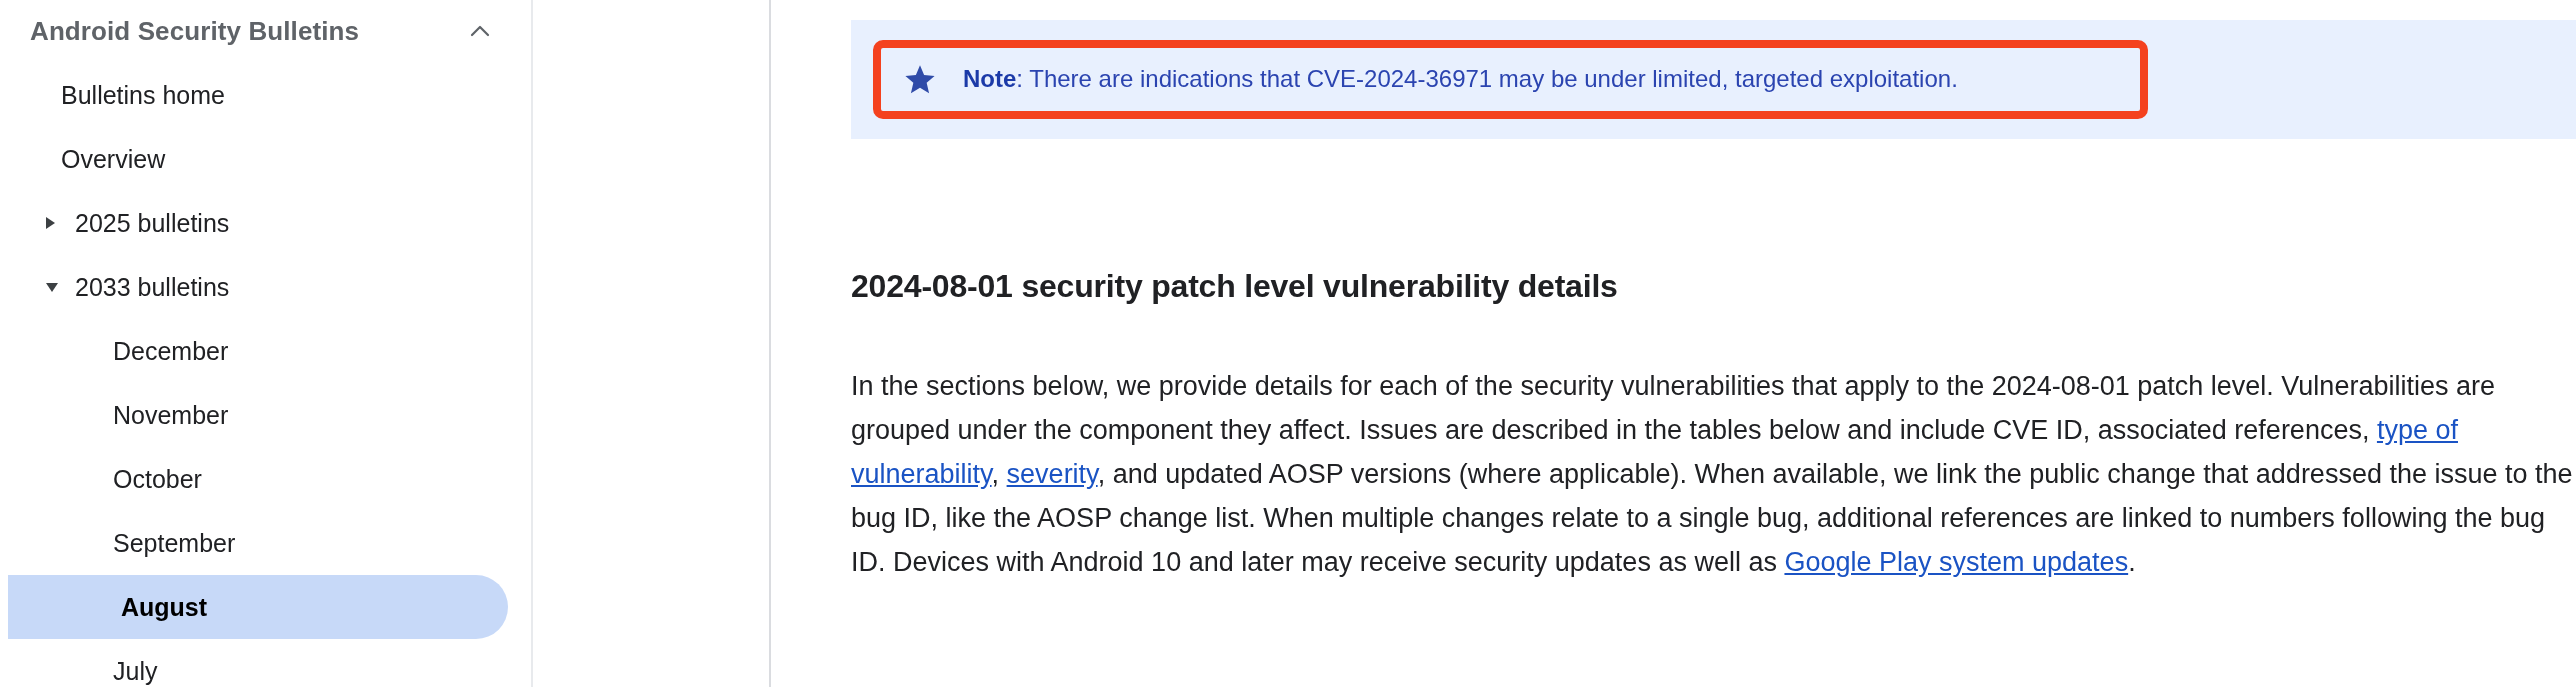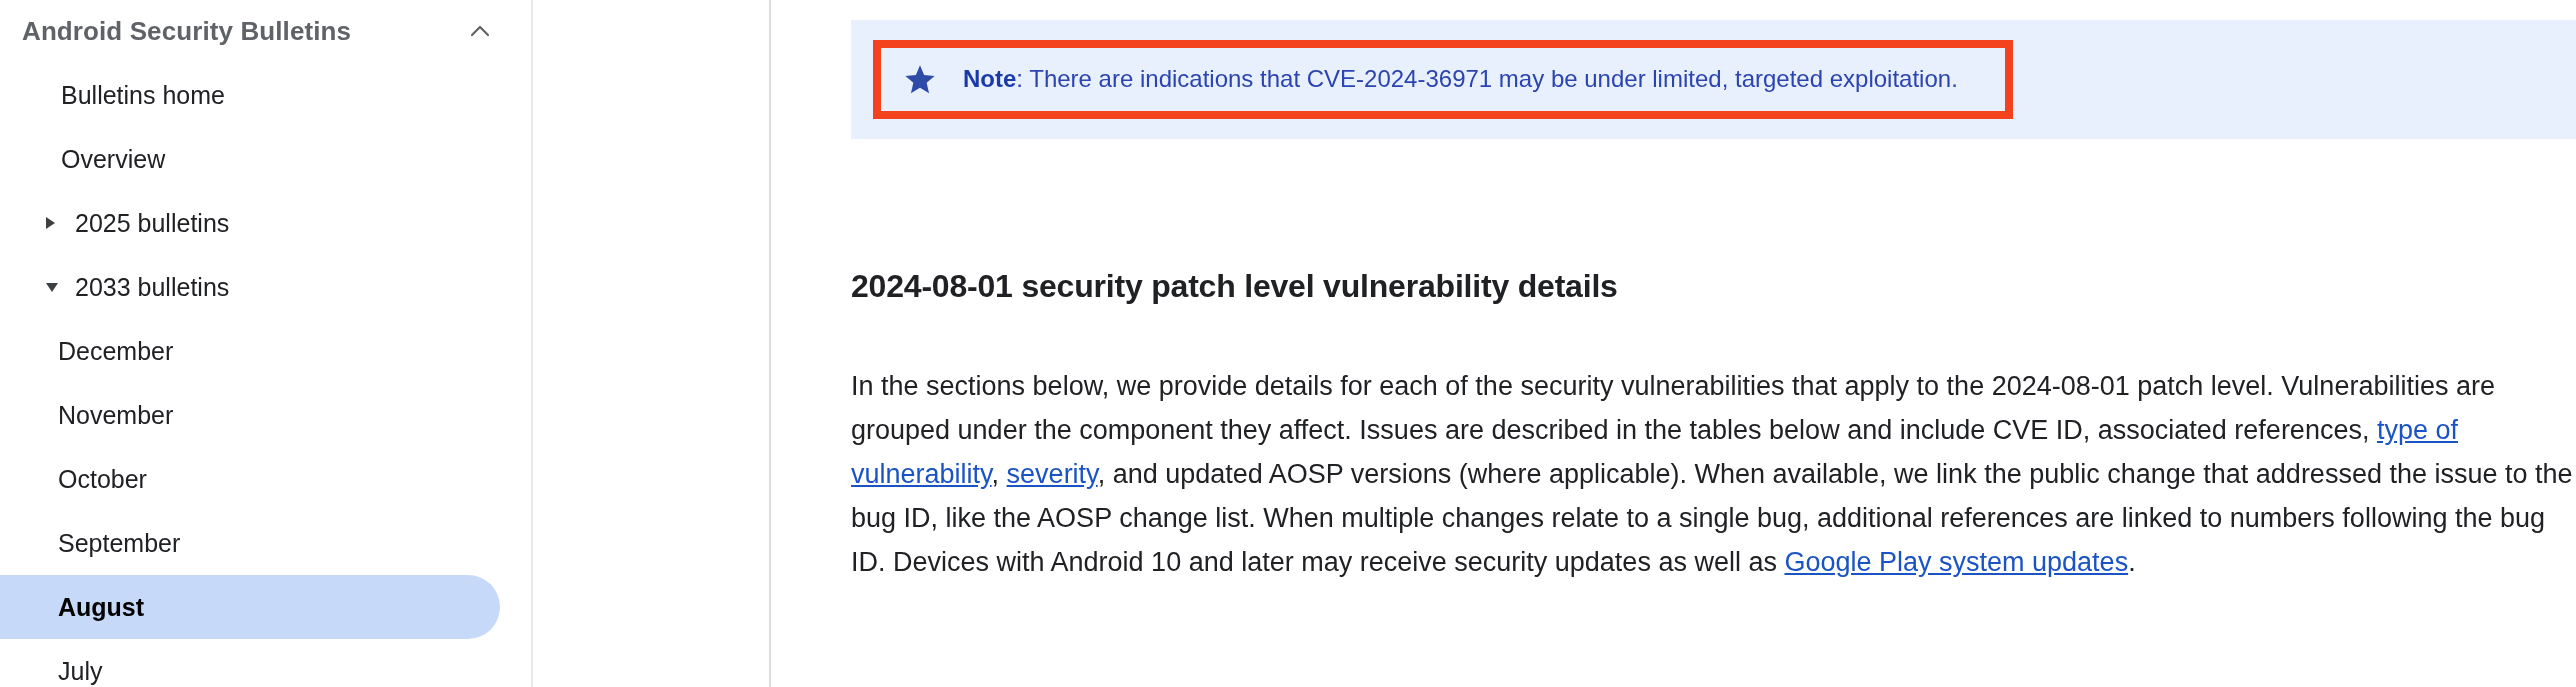--- a/index.html
+++ b/index.html
@@ -37,20 +37,21 @@
     width: 531px;
   }
 
   .nav-header {
     display: flex;
     align-items: center;
     justify-content: space-between;
     height: 63px;
     padding: 0 38px 0 22px;
     box-sizing: border-box;
+    margin-left: 8px;
   }
   .nav-header-title {
     font-size: 26px;
     font-weight: bold;
     color: #5f6368;
     letter-spacing: 0.1px;
     white-space: nowrap;
   }
   .chevron-up-icon {
     display: block;
@@ -67,29 +68,30 @@
     height: 64px;
     box-sizing: border-box;
     padding-left: 77px;
     font-size: 25px;
     color: #202124;
     white-space: nowrap;
     cursor: pointer;
   }
   .nav-item.level1 { padding-left: 61px; }
   .nav-item.expandable { padding-left: 75px; }
-  .nav-item.level2 { padding-left: 58px; }
+  .nav-item.level2 { padding-left: 113px; }
 
   .nav-item .label { line-height: 1; }
 
   .nav-item.selected {
     background: #c7d9f8;
     border-top-right-radius: 34px;
     border-bottom-right-radius: 34px;
     width: 500px;
+    margin-left: 8px;
   }
   .nav-item.selected .label {
     font-weight: bold;
     color: #000000;
   }
 
   .caret {
     position: absolute;
     left: 46px;
     width: 0;
@@ -161,24 +163,24 @@
     right: 0;
     height: 119px;
     background: #e8f0fe;
     box-sizing: border-box;
   }
 
   .note-box {
     position: absolute;
     left: 22px;
     top: 20px;
-    width: 1140px;
+    width: 1275px;
     height: 79px;
     border: 8px solid #f4411e;
-    border-radius: 0;
+    border-radius: 10px;
     box-sizing: border-box;
     display: flex;
     align-items: center;
     padding-left: 22px;
   }
 
   .star-icon {
     flex: 0 0 auto;
     width: 34px;
     height: 34px;

